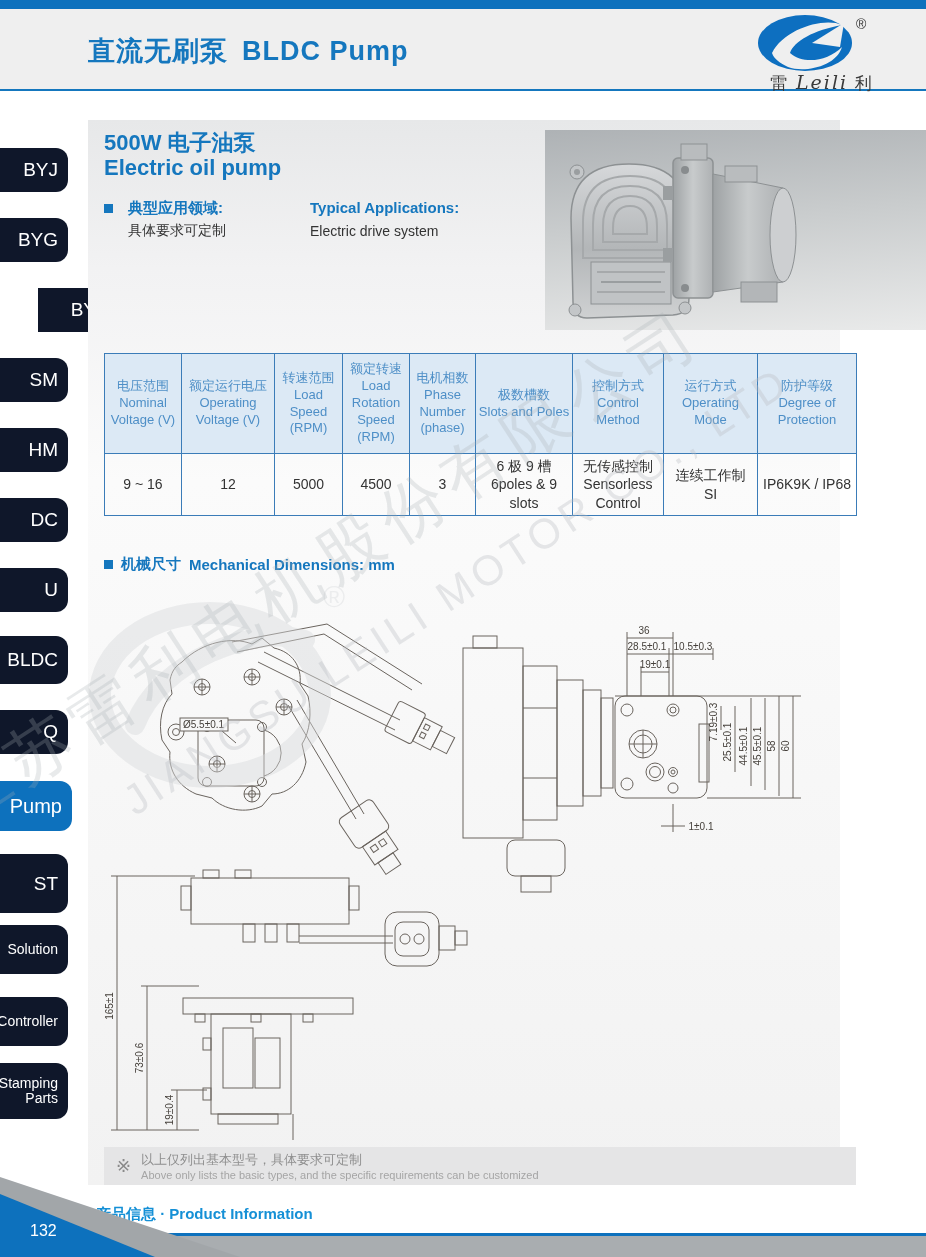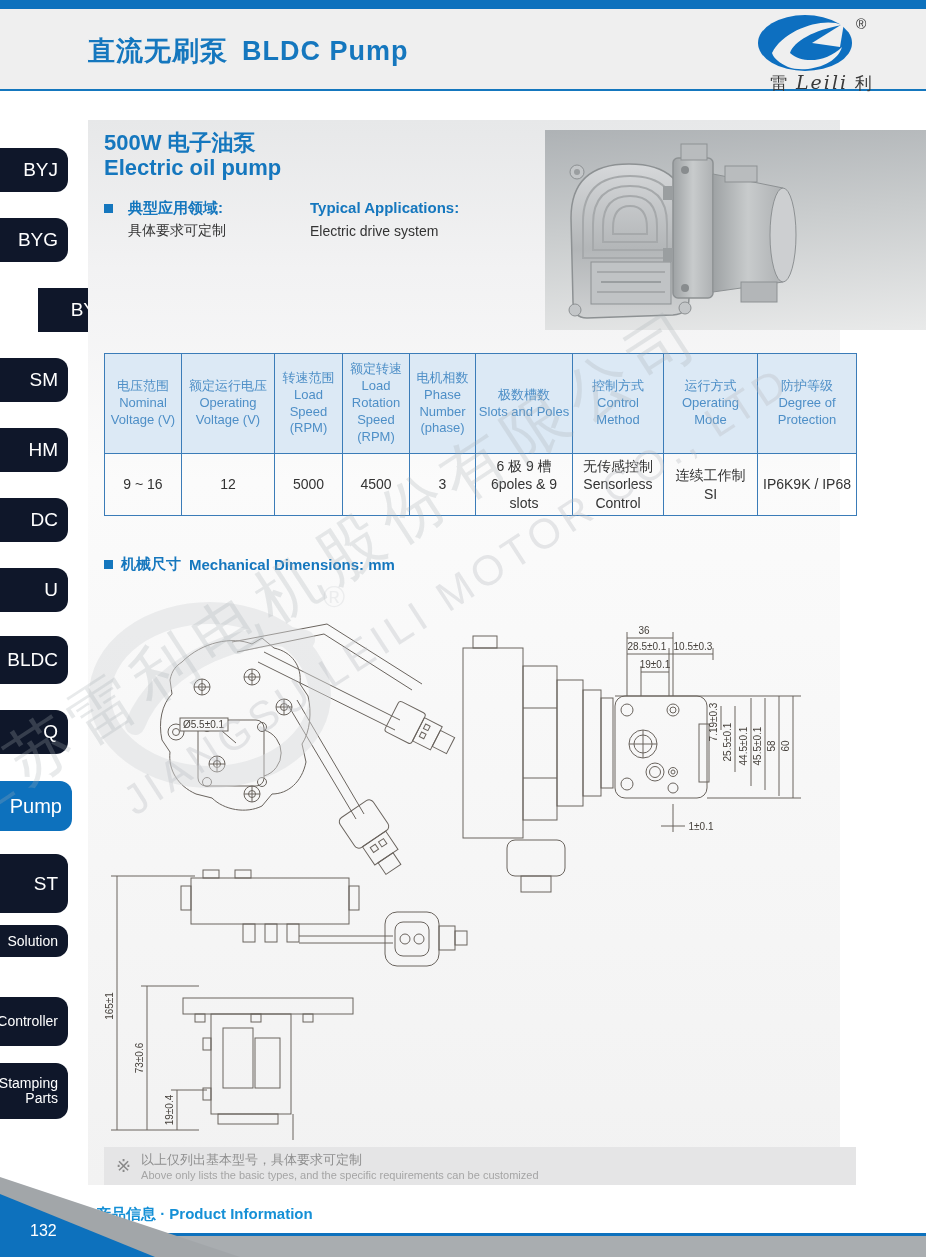--- a/index.html
+++ b/index.html
@@ -94,21 +94,21 @@
   <div class="tab" style="top:218px;">BYG</div>
   <div class="tab" style="top:288px;margin-left:38px;">BY</div>
   <div class="tab" style="top:358px;">SM</div>
   <div class="tab" style="top:428px;">HM</div>
   <div class="tab" style="top:498px;">DC</div>
   <div class="tab" style="top:568px;">U</div>
   <div class="tab" style="top:636px;height:48px;">BLDC</div>
   <div class="tab" style="top:710px;">Q</div>
   <div class="tab active" style="top:781px;height:50px;">Pump</div>
   <div class="tab" style="top:854px;height:59px;">ST</div>
-  <div class="tab small" style="top:925px;height:32px;">Solution</div>
+  <div class="tab small" style="top:925px;height:49px;">Solution</div>
   <div class="tab small" style="top:997px;height:49px;">Controller</div>
   <div class="tab small" style="top:1063px;height:56px;">Stamping Parts</div>
 
   <div class="panel"></div>
 
   <div class="photo-panel">
     <svg width="381" height="200" viewBox="0 0 381 200">
       <defs>
         <linearGradient id="m1" x1="0" y1="0" x2="0" y2="1">
           <stop offset="0" stop-color="#d6d8da"></stop>

